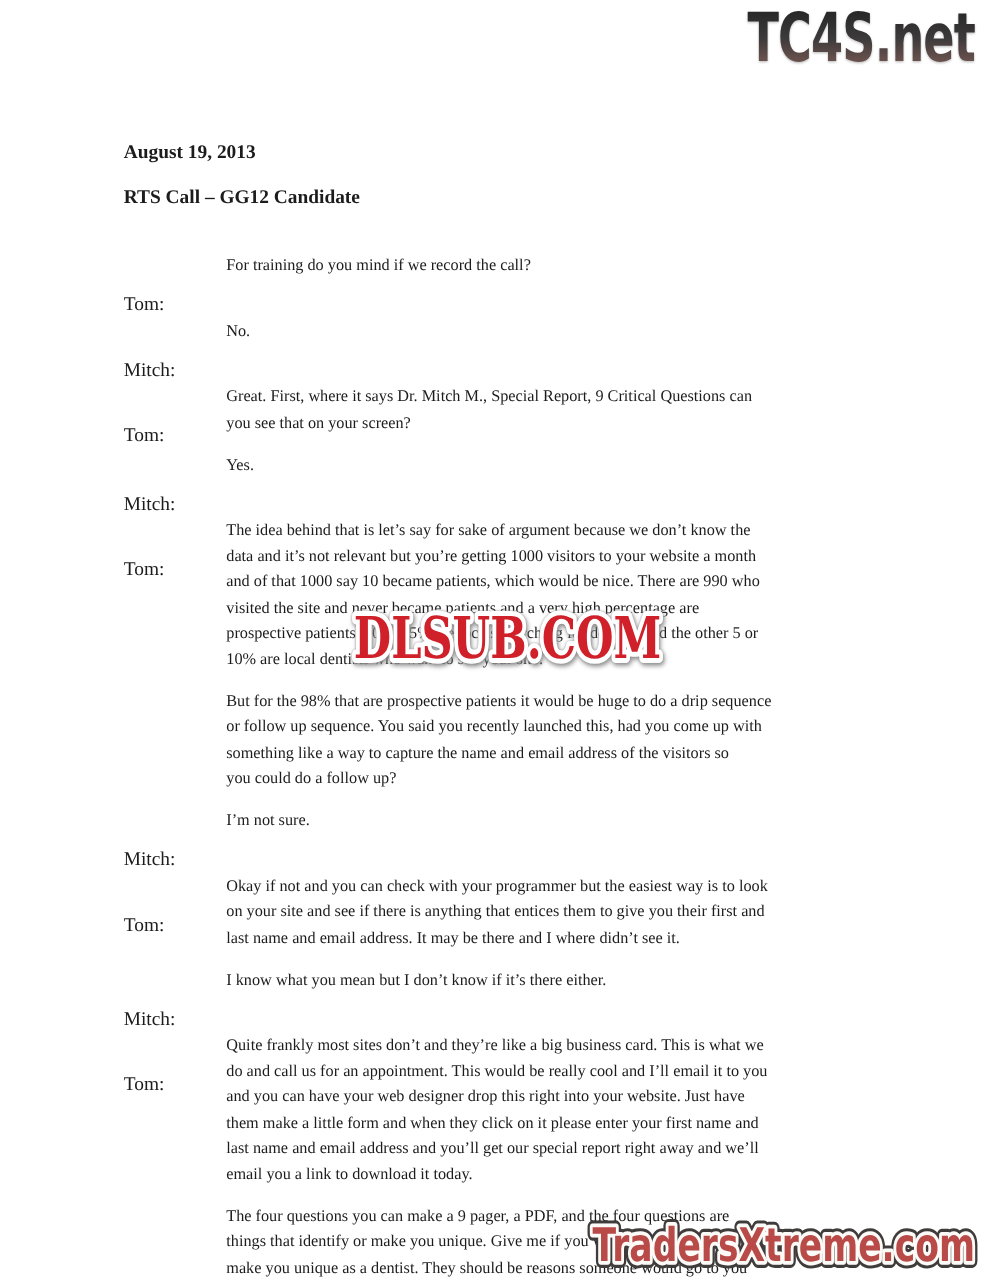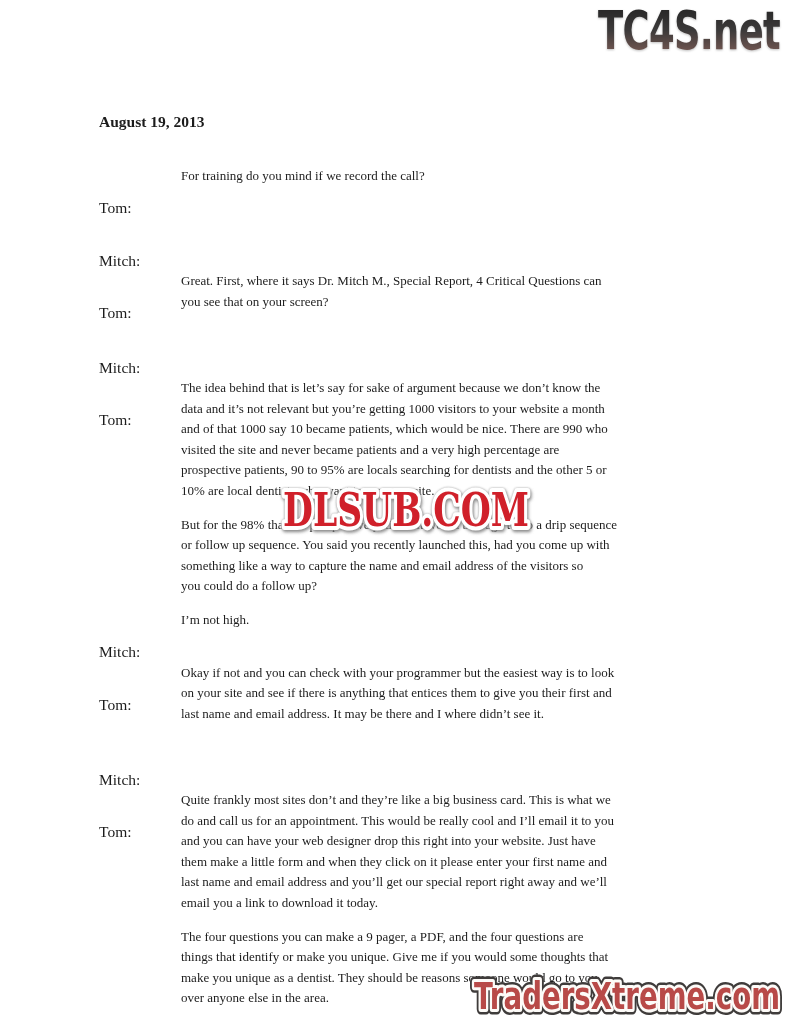--- a/index.html
+++ b/index.html
@@ -70,43 +70,50 @@
   }
 </style>
 </head>
 <body>
 
 <div class="page">
 
   <div class="doc">
     <div class="doc-header">
       <div>August 19, 2013</div>
+      <div>RTS Call – GG12 Candidate</div>
     </div>
 
     <div class="row">
       <div class="speaker">Tom:</div>
       <div class="text">
         <p>For training do you mind if we record the call?</p>
       </div>
     </div>
 
     <div class="row">
       <div class="speaker">Mitch:</div>
+      <div class="text">
+        <p>No.</p>
+      </div>
     </div>
 
     <div class="row">
       <div class="speaker">Tom:</div>
       <div class="text">
-        <p>Great. First, where it says Dr. Mitch M., Special Report, 4 Critical Questions can
+        <p>Great. First, where it says Dr. Mitch M., Special Report, 9 Critical Questions can
 you see that on your screen?</p>
       </div>
     </div>
 
     <div class="row">
       <div class="speaker">Mitch:</div>
+      <div class="text">
+        <p>Yes.</p>
+      </div>
     </div>
 
     <div class="row">
       <div class="speaker">Tom:</div>
       <div class="text">
         <p>The idea behind that is let’s say for sake of argument because we don’t know the
 data and it’s not relevant but you’re getting 1000 visitors to your website a month
 and of that 1000 say 10 became patients, which would be nice. There are 990 who
 visited the site and never became patients and a very high percentage are
 prospective patients, 90 to 95% are locals searching for dentists and the other 5 or
@@ -114,35 +121,38 @@
         <p>But for the 98% that are prospective patients it would be huge to do a drip sequence
 or follow up sequence. You said you recently launched this, had you come up with
 something like a way to capture the name and email address of the visitors so
 you could do a follow up?</p>
       </div>
     </div>
 
     <div class="row">
       <div class="speaker">Mitch:</div>
       <div class="text">
-        <p>I’m not high.</p>
+        <p>I’m not sure.</p>
       </div>
     </div>
 
     <div class="row">
       <div class="speaker">Tom:</div>
       <div class="text">
         <p>Okay if not and you can check with your programmer but the easiest way is to look
 on your site and see if there is anything that entices them to give you their first and
 last name and email address. It may be there and I where didn’t see it.</p>
       </div>
     </div>
 
     <div class="row">
       <div class="speaker">Mitch:</div>
+      <div class="text">
+        <p>I know what you mean but I don’t know if it’s there either.</p>
+      </div>
     </div>
 
     <div class="row">
       <div class="speaker">Tom:</div>
       <div class="text">
         <p>Quite frankly most sites don’t and they’re like a big business card. This is what we
 do and call us for an appointment. This would be really cool and I’ll email it to you
 and you can have your web designer drop this right into your website. Just have
 them make a little form and when they click on it please enter your first name and
 last name and email address and you’ll get our special report right away and we’ll

